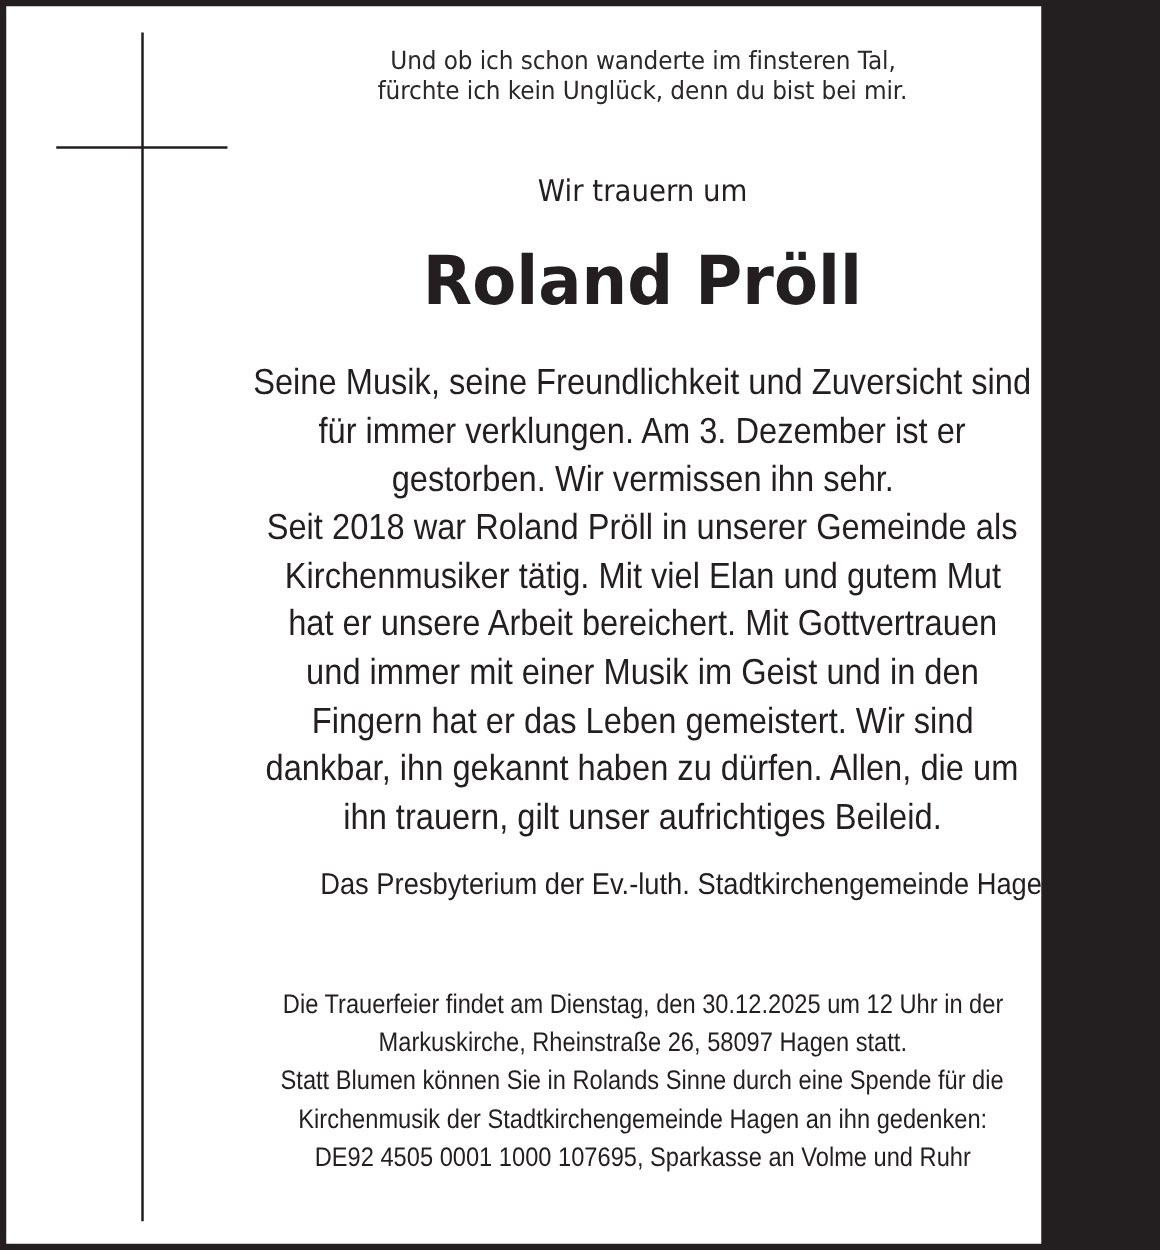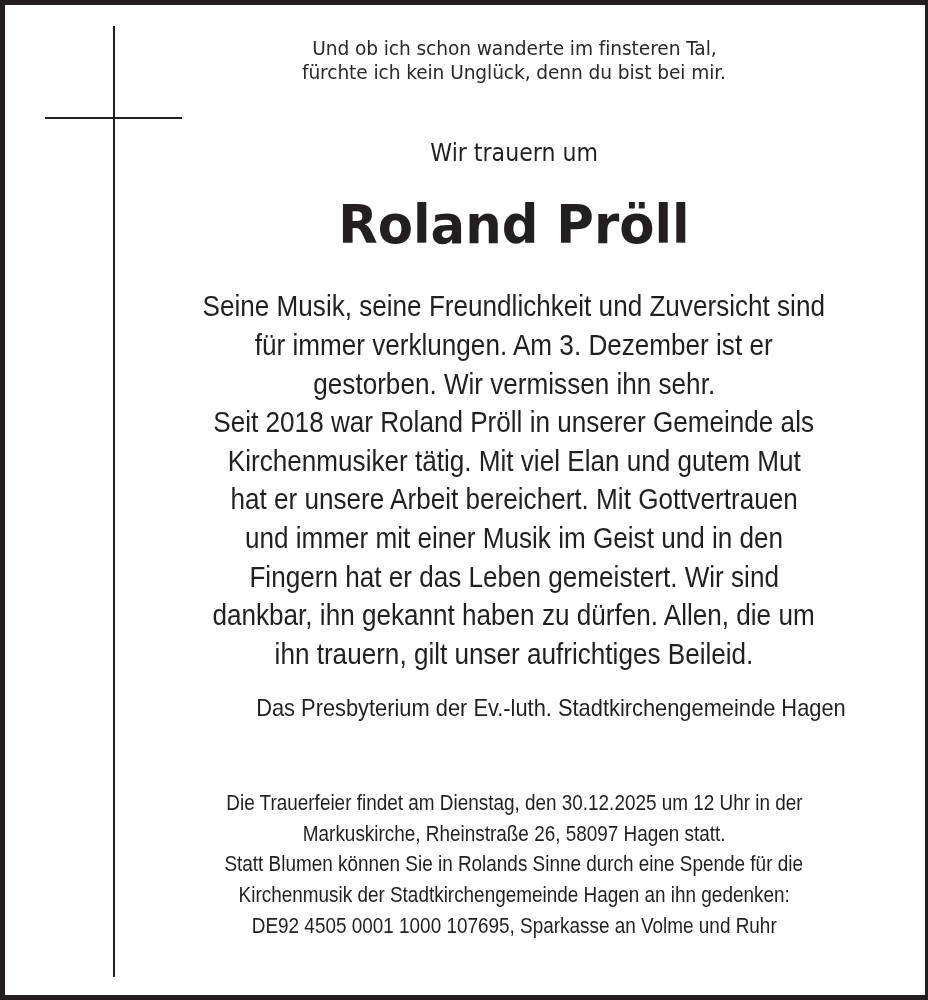--- a/index.html
+++ b/index.html
@@ -1,21 +1,21 @@
 <!DOCTYPE html>
 <html><head>
   <meta charset="utf-8">
   <style>
     html, body { margin: 0; padding: 0; }
     body {
       width: 928px; height: 1000px; position: relative; overflow: hidden;
       background: #231f20;
     }
     .page {
-      position: absolute; left: 5px; top: 5px; width: 920px; height: 990px;
+      position: absolute; left: 5px; top: 5px; width: 828px; height: 990px;
       background: #ffffff;
     }
     .cross-v {
       position: absolute; left: 108px; top: 21px; width: 1.5px; height: 951px;
       background: #231f20;
     }
     .cross-h {
       position: absolute; left: 40px; top: 112px; width: 137px; height: 1.6px;
       background: #231f20;
     }

